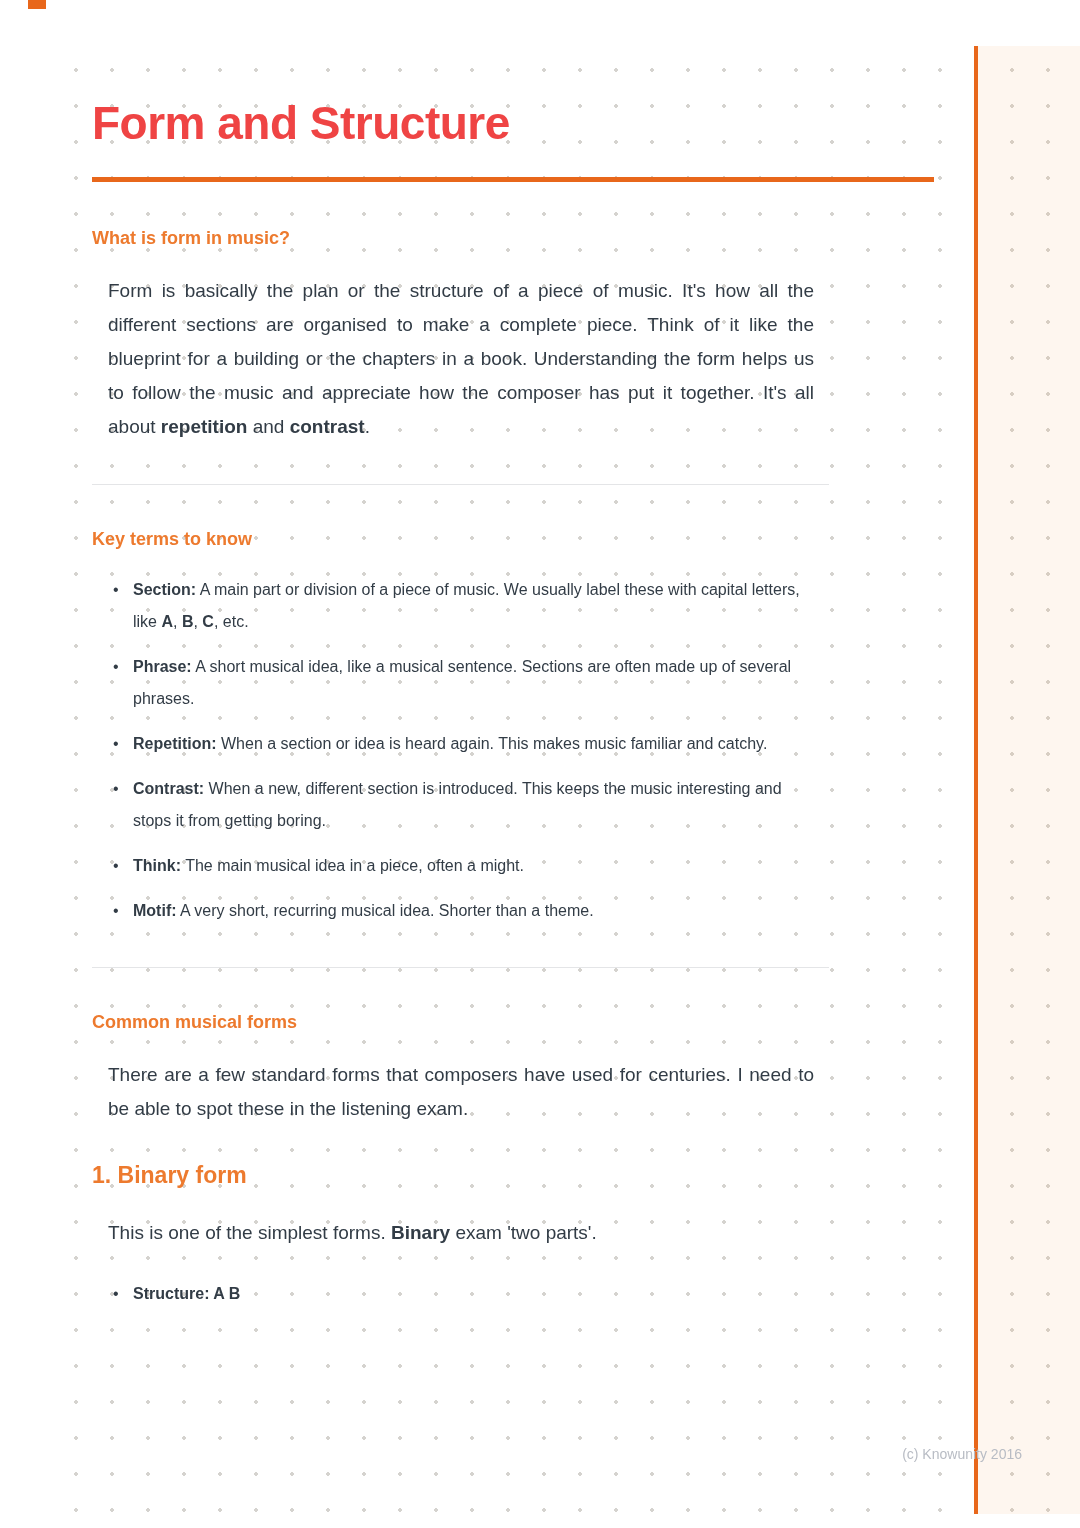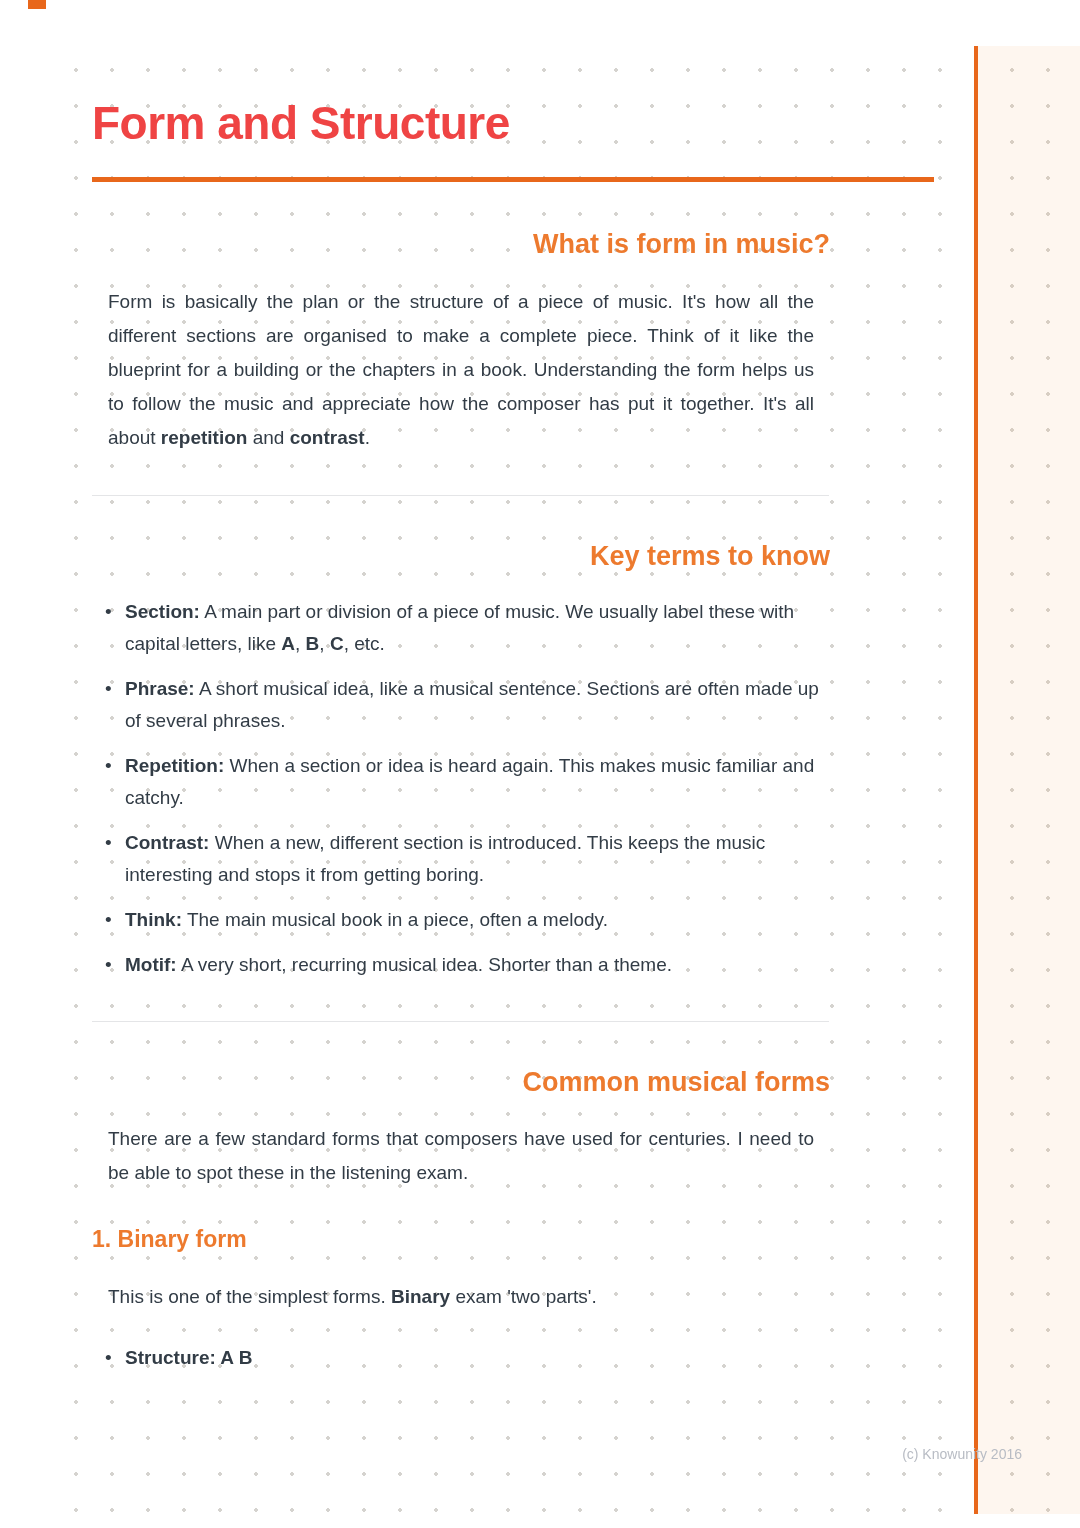--- a/index.html
+++ b/index.html
@@ -60,25 +60,24 @@
   .title-rule {
     height: 5px;
     width: 842px;
     background: #E8671B;
     border: none;
     margin: 0 0 46px 0;
   }
 
   h2.section-heading {
     color: #ED7A2E;
-    font-size: 27px;
+    font-size: 18px;
     font-weight: 700;
     margin: 0 0 24px 0;
     line-height: 1.2;
-    text-align: right;
   }
   h3.sub-heading {
     color: #ED7A2E;
     font-size: 23px;
     font-weight: 700;
     margin: 36px 0 26px 0;
     line-height: 1.2;
   }
 
   p.body-text {
@@ -92,23 +91,23 @@
   .divider {
     height: 1px;
     width: 737px;
     background: #e4e5e7;
     border: none;
     margin: 40px 0 44px 0;
   }
 
   ul.bullet-list {
     list-style: none;
-    margin: 0;
+    margin: 8px;
     padding: 0;
-    font-size: 19px;
+    font-size: 16px;
     line-height: 32px;
     color: #323C46;
   }
   ul.bullet-list li {
     position: relative;
     padding-left: 33px;
     margin-bottom: 13px;
   }
   ul.bullet-list li::before {
     content: "\2022";
@@ -150,21 +149,21 @@
 
   <hr class="divider">
 
   <h2 class="section-heading">Key terms to know</h2>
 
   <ul class="bullet-list">
       <li><strong>Section:</strong><span> A main part or division of a piece of music. We usually label these with capital letters, like </span><strong>A</strong><span>, </span><strong>B</strong><span>, </span><strong>C</strong><span>, etc.</span></li>
       <li><strong>Phrase:</strong><span> A short musical idea, like a musical sentence. Sections are often made up of several phrases.</span></li>
       <li><strong>Repetition:</strong><span> When a section or idea is heard again. This makes music familiar and catchy.</span></li>
       <li><strong>Contrast:</strong><span> When a new, different section is introduced. This keeps the music interesting and stops it from getting boring.</span></li>
-      <li><strong>Think:</strong><span> The main musical book in a piece, often a melody.</span></li>
+      <li><strong>Think:</strong><span> The main musical idea in a piece, often a might.</span></li>
       <li><strong>Motif:</strong><span> A very short, recurring musical idea. Shorter than a theme.</span></li>
     </ul>
 
   <hr class="divider">
 
   <h2 class="section-heading">Common musical forms</h2>
 
   <p class="body-text justify"><span>There are a few standard forms that composers have used for centuries. I need to be able to spot these in the listening exam.</span></p>
 
   <h3 class="sub-heading">1. Binary form</h3>

